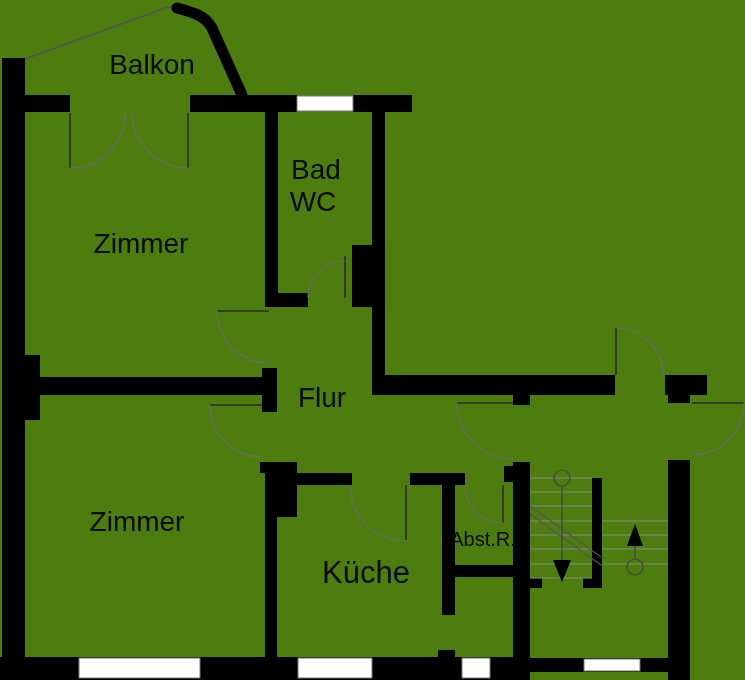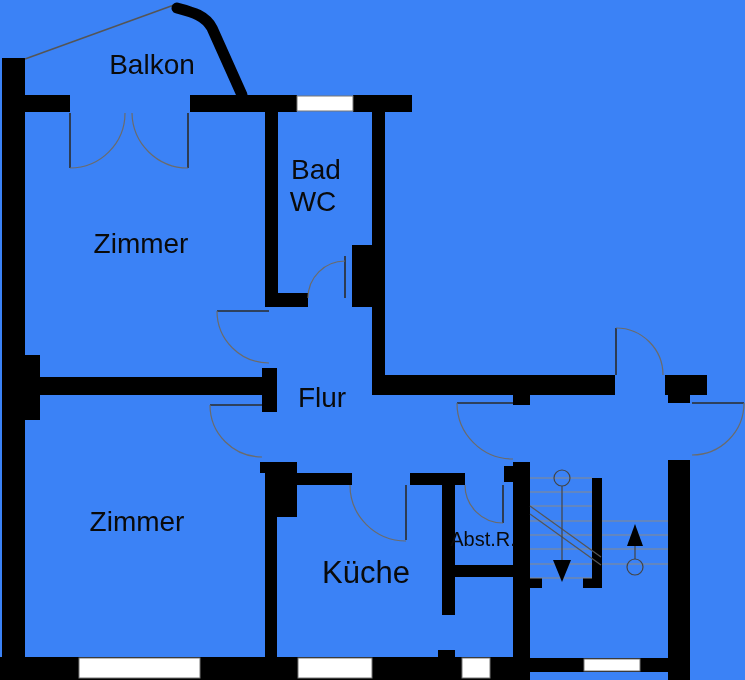--- a/index.html
+++ b/index.html
@@ -1,16 +1,16 @@
 <!DOCTYPE html>
 <html><head>
 <meta charset="utf-8">
 <style>
   html,body{margin:0;padding:0;background:#ffffff;}
-  .stage{width:745px;height:680px;background:#3b82f6;position:relative;overflow:hidden;}
+  .stage{width:745px;height:680px;background:#4d7c0f;position:relative;overflow:hidden;}
   svg{display:block;}
   .wall{fill:#000000;stroke:none;}
   .win{fill:#ffffff;stroke:#777777;stroke-width:1;}
   .arc{fill:none;stroke:#6b6b6b;stroke-width:1.2;}
   .leaf{stroke:#2b2b2b;stroke-width:1.6;}
   .tread{stroke:#8a8a8a;stroke-width:1;}
   .cut{stroke:#555555;stroke-width:1.2;}
   .sym{stroke:#444444;stroke-width:1.2;fill:none;}
   .railthin{stroke:#555555;stroke-width:1.5;}
   .railthick{stroke:#000000;stroke-width:11;fill:none;stroke-linecap:round;stroke-linejoin:round;}

